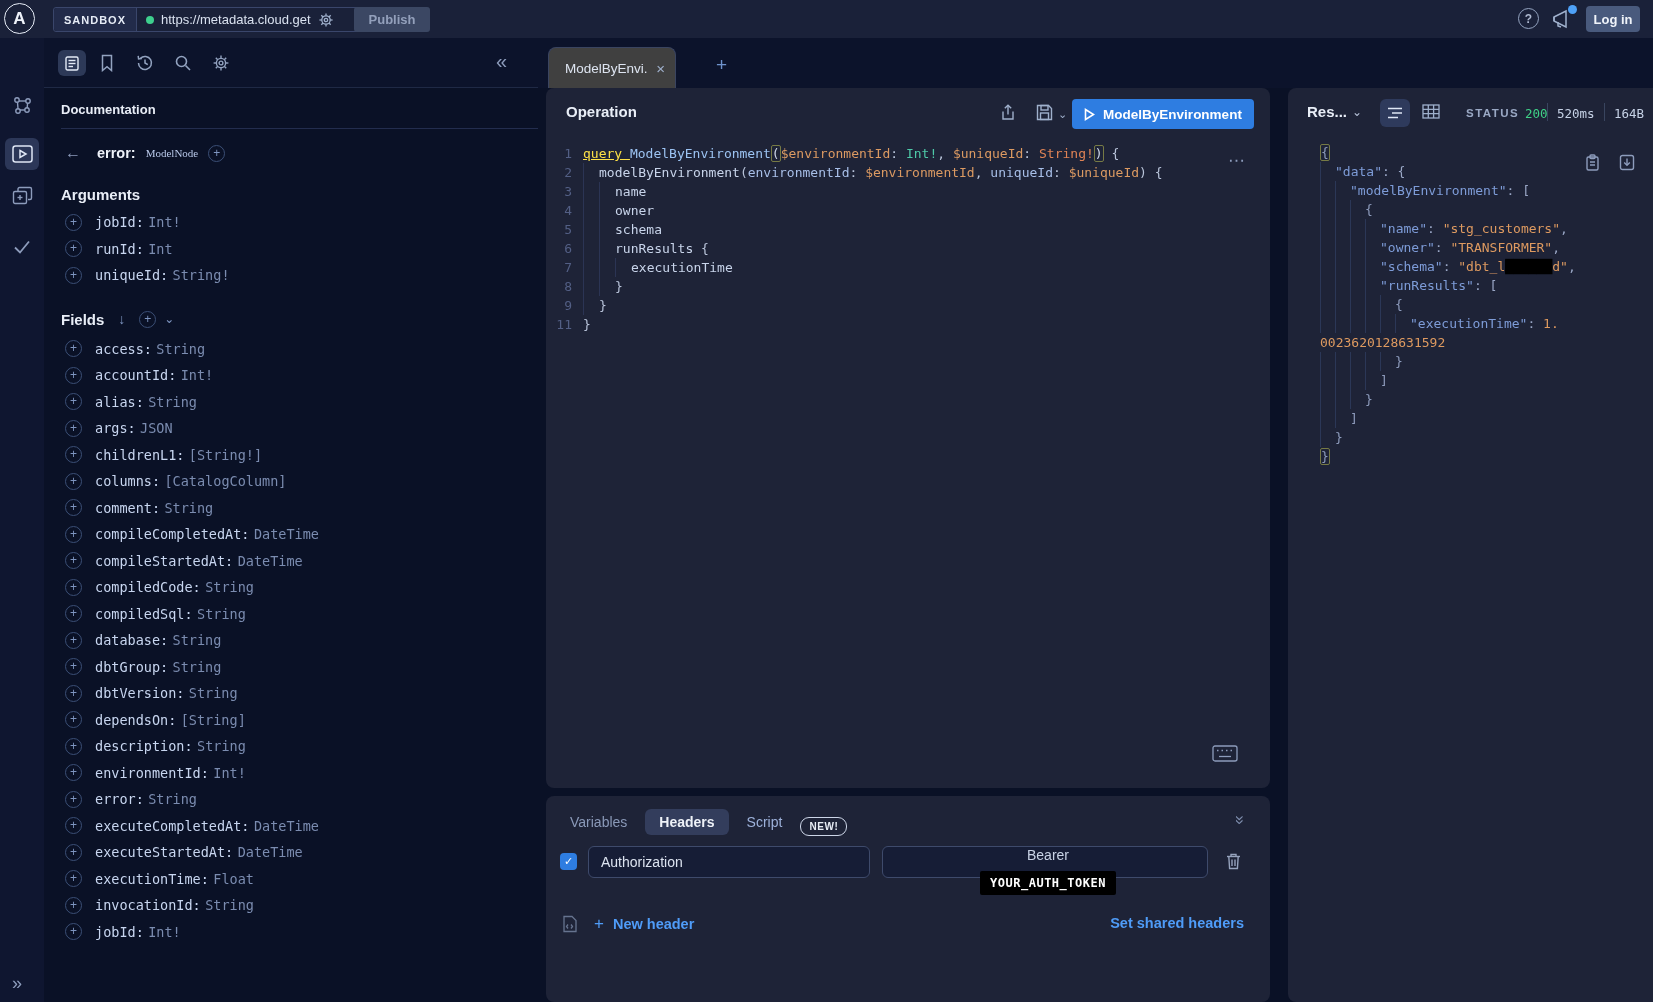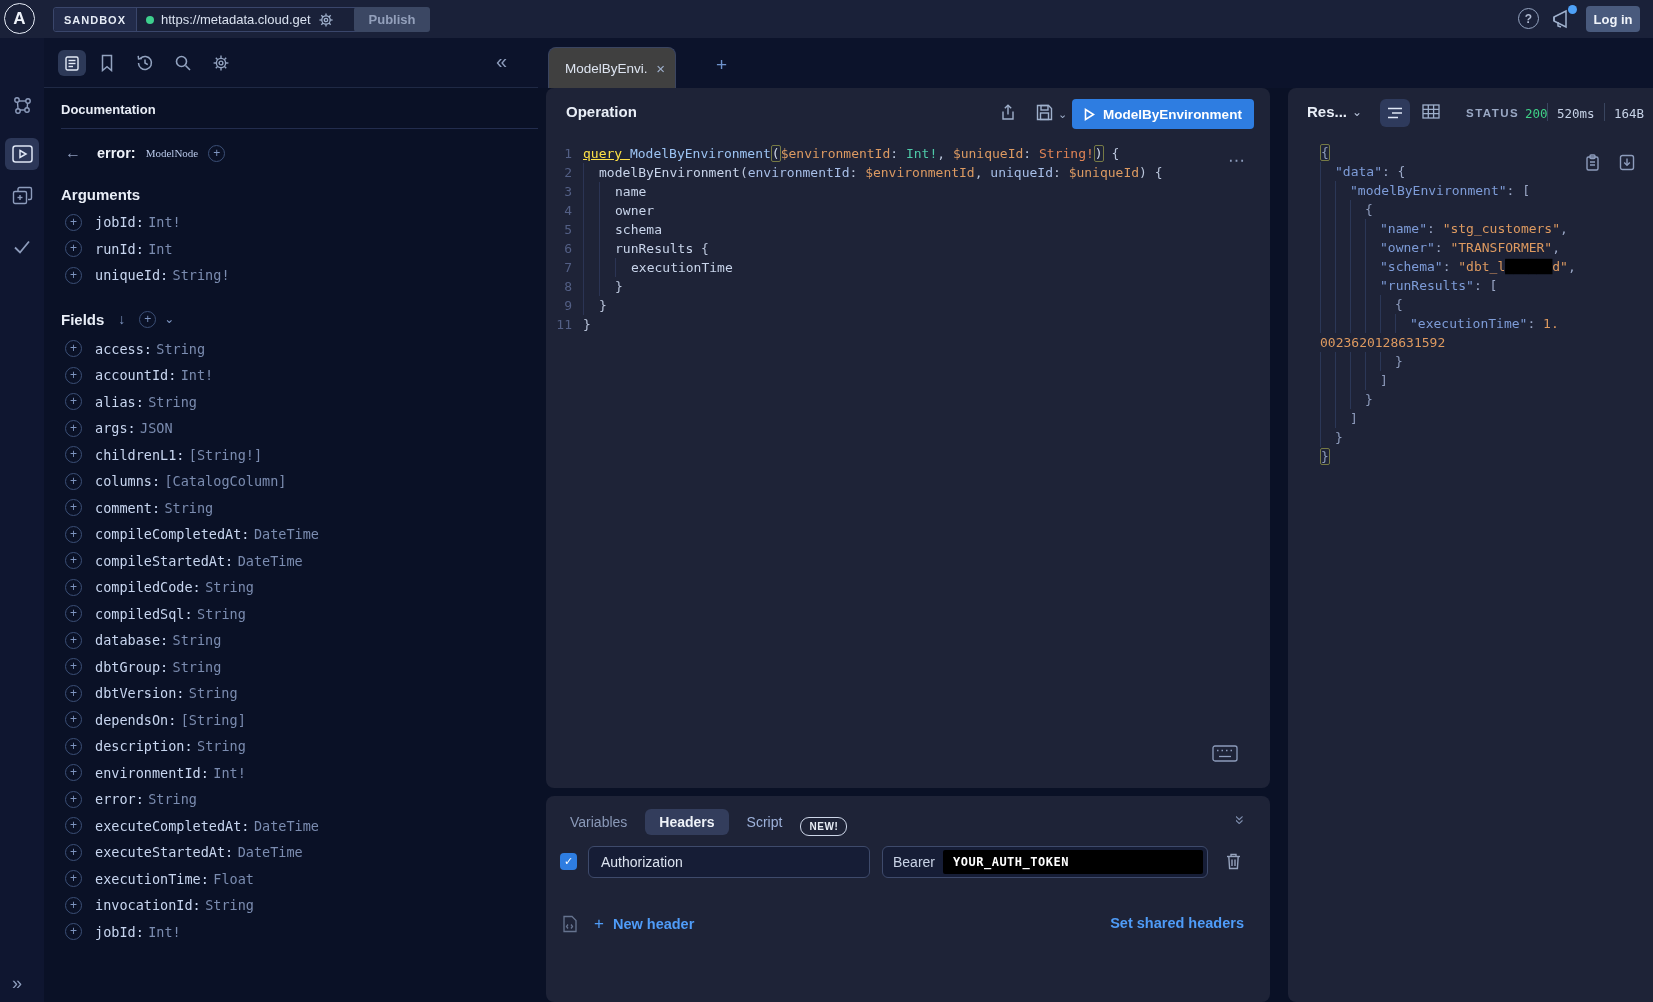--- a/index.html
+++ b/index.html
@@ -76,21 +76,21 @@
   .bottompanel { position:absolute; left:546px; top:796px; width:724px; height:206px; background:#1e2337; border-radius:8px; }
   .btabs { position:absolute; left:24px; top:12px; display:flex; align-items:center; gap:18px; height:28px; }
   .btab-idle { font-size:14px; color:#8a99b8; }
   .btab-act { font-size:14px; font-weight:700; color:#eef2f8; background:#333d5c; border-radius:6px; padding:5px 14px; }
   .btab-script { font-size:14px; color:#9db1da; }
   .newbadge { font-size:10px; font-weight:700; letter-spacing:.6px; color:#e8edf5; border:1.4px solid #cdd6e8; border-radius:9px; padding:3px 8px;margin-top:8px; }
   .dblchev { position:absolute; right:26px; top:14px; color:#7e8dad; font-size:17px; transform:rotate(90deg); }
   .hdrrow { position:absolute; left:0; top:50px; width:724px; height:32px; }
   .cbx { position:absolute; left:14px; top:7px; width:17px; height:17px; background:#2e7de1; border-radius:4px; color:#fff; font-size:11px; text-align:center; line-height:17px; }
   .keyinput { position:absolute; left:42px; top:0; width:282px; height:32px; background:#161d36; border:1px solid #3e4a6b; border-radius:6px; color:#dce3f0; font-size:14px; font-family:inherit; padding:0 12px; }
-  .valfield { position:absolute; left:336px; top:0; width:326px; height:32px; background:#161d36; border:1px solid #3e4a6b; border-radius:6px; display:flex; align-items:center; gap:8px; padding:0 4px 0 10px; }
+  .valfield { position:absolute; left:336px; top:0; width:326px; height:32px; background:#161d36; border:1px solid #3e4a6b; border-radius:6px; display:flex; align-items:center; gap:8px; padding:0 4px 0 10px;flex-direction:column; }
   .valprefix { font-size:14px; color:#c9d3e6; flex:none; }
   .tokenbox { background:#000; color:#fff; font-family:"DejaVu Sans Mono", monospace; font-weight:700; font-size:12px; letter-spacing:.5px; padding:5px 10px; border-radius:2px; flex:1; }
   .trashw { position:absolute; left:680px; top:7px; color:#96a3bd; }
   .footrow { position:absolute; left:0; top:116px; width:724px; height:24px; }
   .envicon { position:absolute; left:16px; top:3px; color:#66738f; }
   .newhdr { position:absolute; left:48px; top:2px; font-size:14.5px; font-weight:700; color:#4f9cf8; display:flex; align-items:center; gap:9px; background:none; border:none; font-family:inherit; }
   .newhdr .plus { font-size:17px; font-weight:400; }
   .sharedhdr { position:absolute; right:26px; top:3px; font-size:14.5px; font-weight:700; color:#4f9cf8; text-decoration:none; }
 
   

